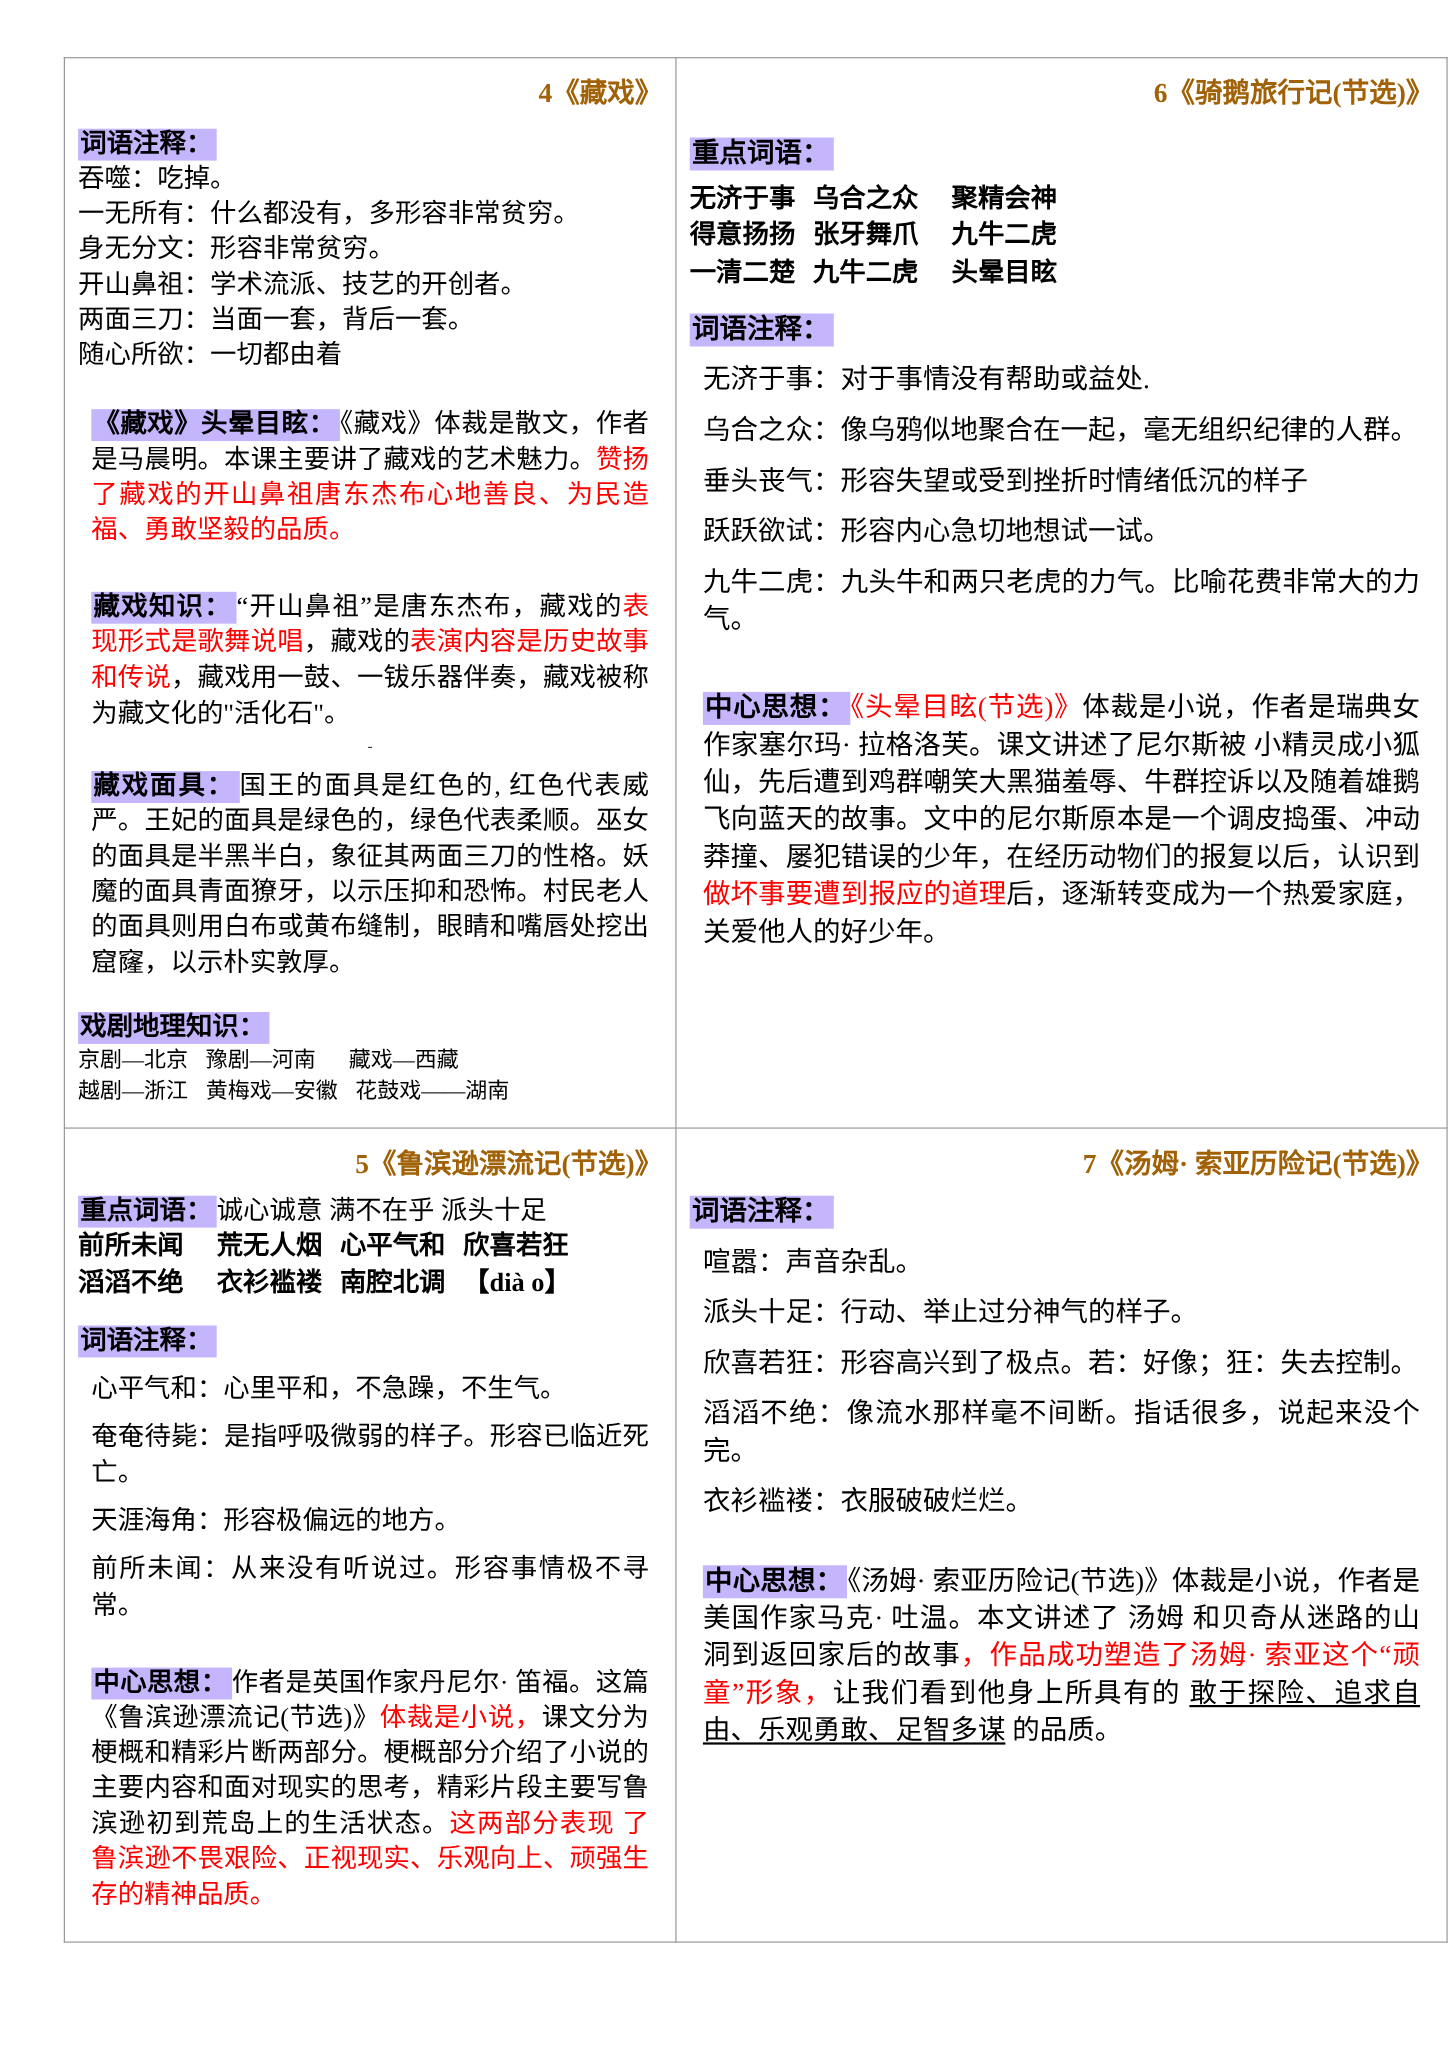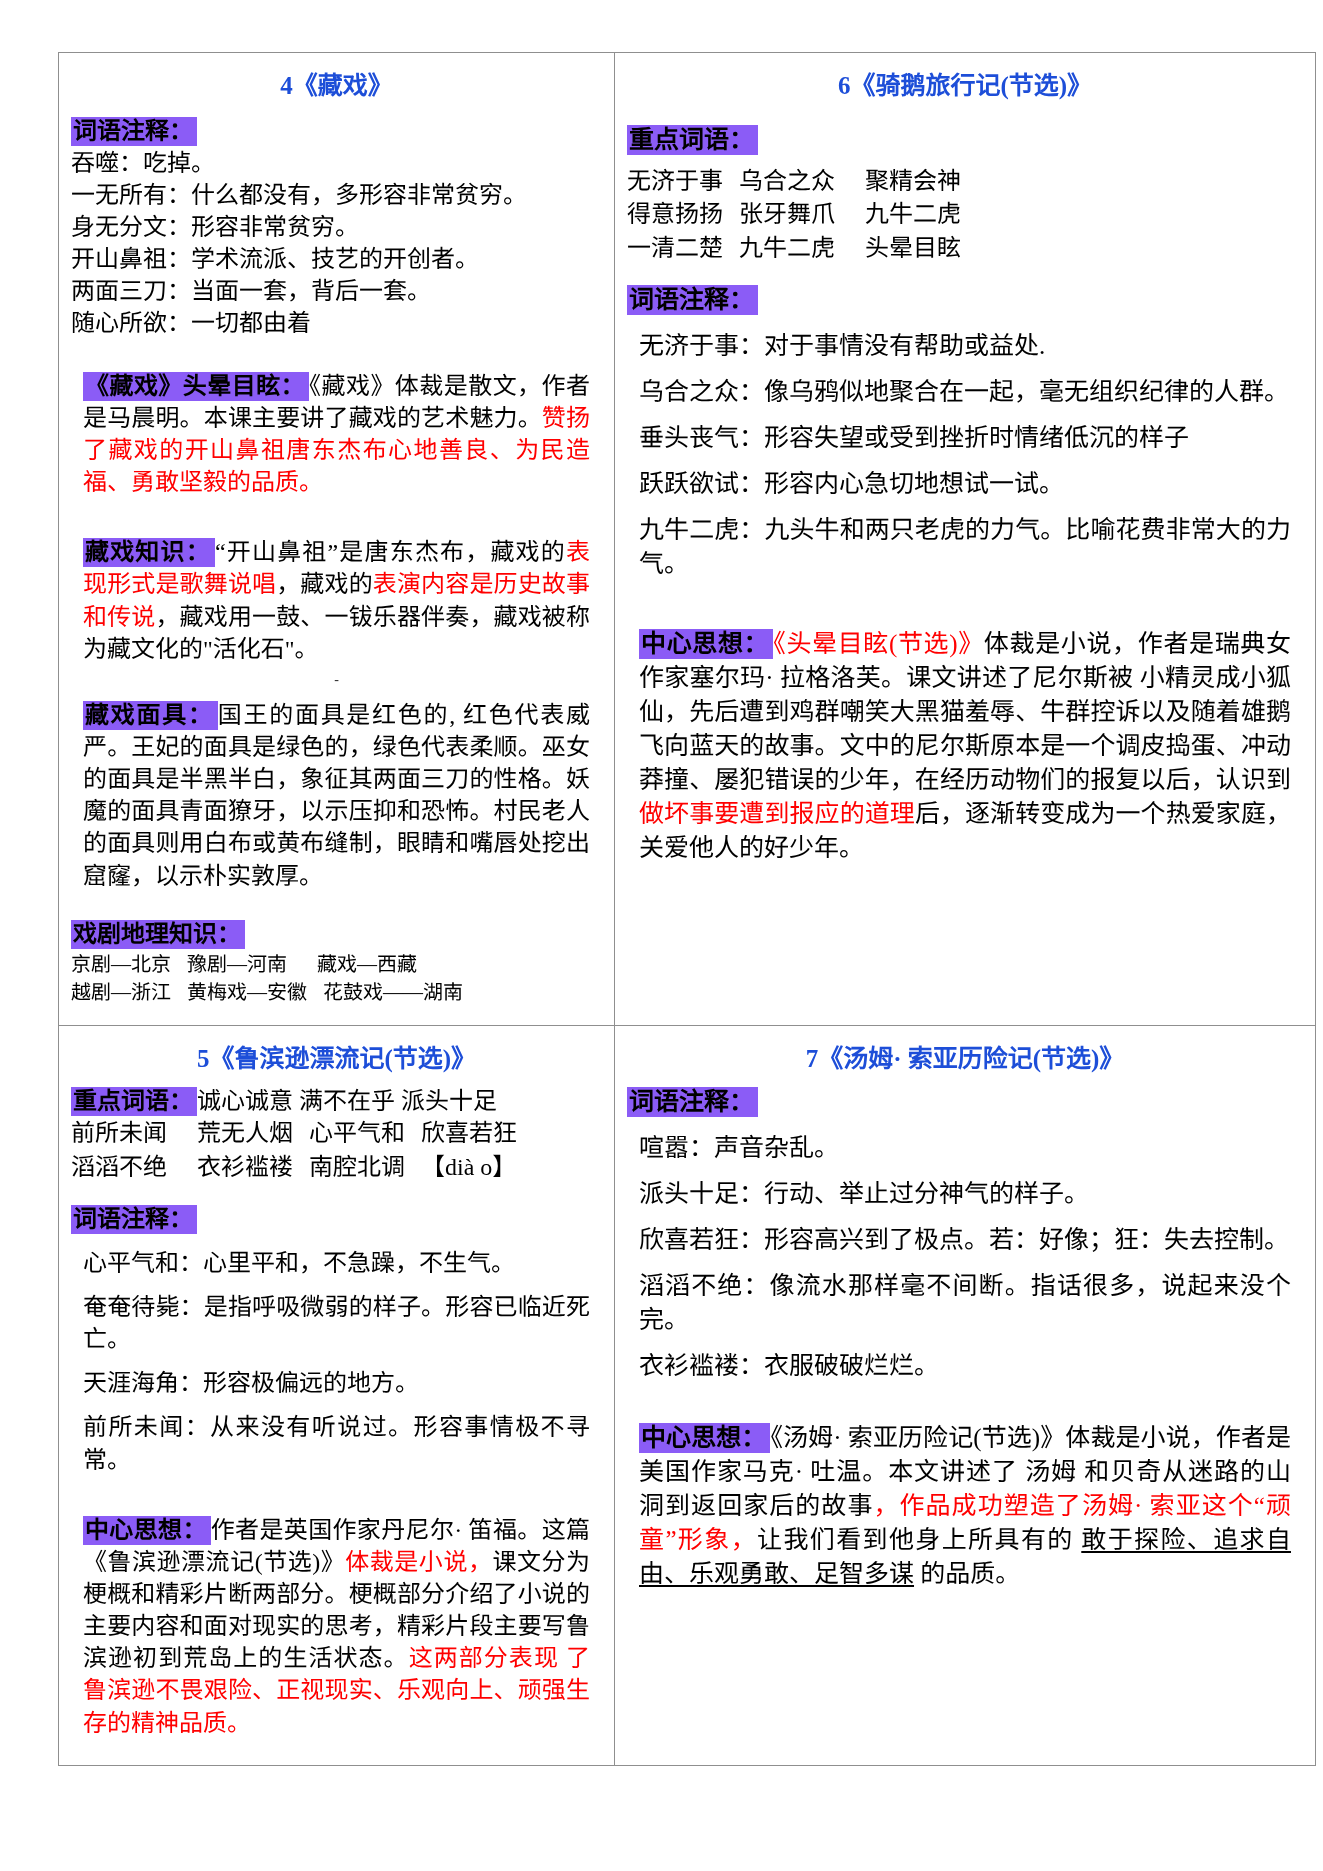--- a/index.html
+++ b/index.html
@@ -27,57 +27,57 @@
   }
   table.grid > tbody > tr > td {
     border: 1.5px solid #8f8f8f;
     vertical-align: top;
     padding: 10px 12px 14px 12px;
   }
   td.col-left  { width: 531px; }
   td.col-right { width: 676px; }
 
   .cell-title {
-    color: #1d4ed8;
+    color: #a16207;
     font-weight: bold;
     font-size: 25px;
-    text-align: center;
+    text-align: right;
     line-height: 1.5;
     margin: 4px 0 10px 0;
     font-family: "Liberation Serif", "DejaVu Serif", serif;
   }
   .cell-title.tight { margin-bottom: 8px; }
 
   .blk { margin: 0 0 4px 0; }
   .gap { height: 14px; }
   .gap-sm { height: 8px; }
 
   p.line {
     margin: 0;
     font-size: 24px;
     line-height: 1.34;
     letter-spacing: 0px;
     text-align: justify;
     text-justify: inter-ideograph;
   }
 
   .hl {
-    background: #8b5cf6;
+    background: #c4b5fd;
     font-weight: bold;
     padding: 1px 4px 2px 2px;
   }
   .red { color: #ff0000; }
   .und { text-decoration: underline; text-underline-offset: 3px; }
 
   .words-grid {
     font-size: 24px;
     line-height: 1.40;
     margin: 0;
   }
-  .words-row { white-space: nowrap; }
+  .words-row { white-space: nowrap; font-weight: bold; }
   .sp { display: inline-block; width: 16px; }
   .sp-lg { display: inline-block; width: 30px; }
 
   .para {
     font-size: 24px;
     line-height: 1.34;
     text-align: justify;
     text-justify: inter-ideograph;
     margin: 12px;
   }

